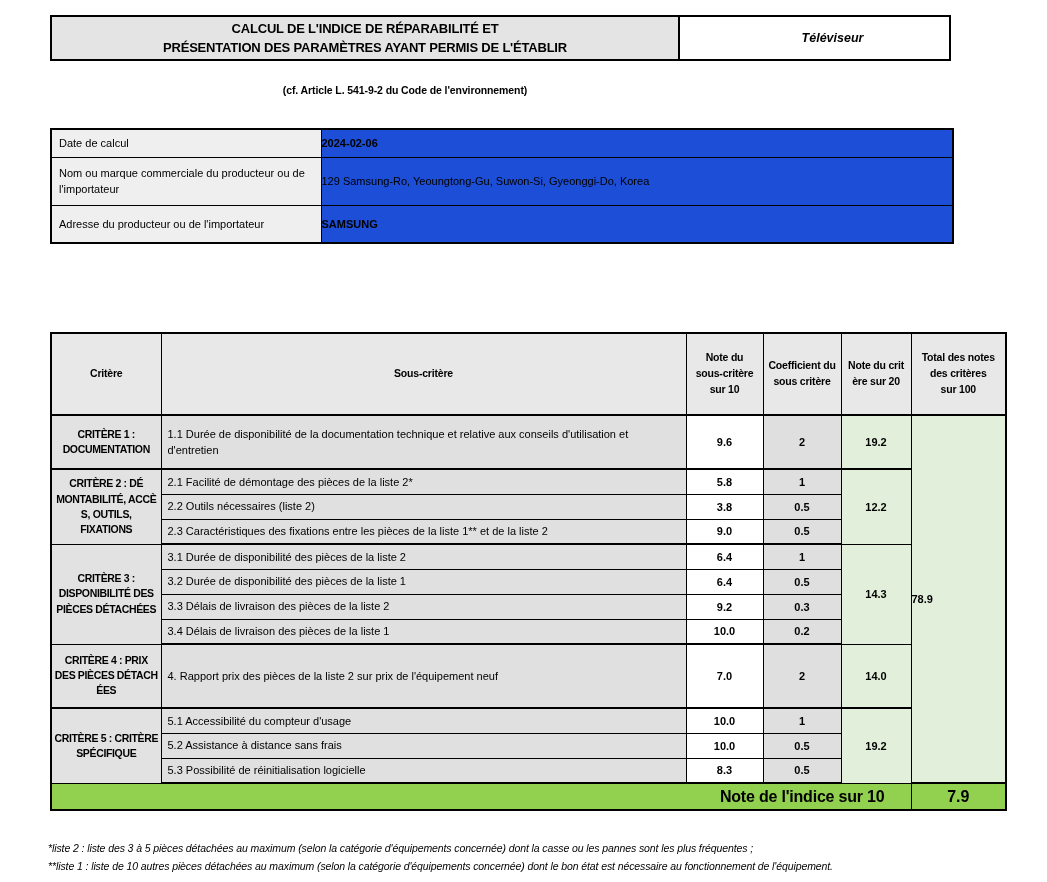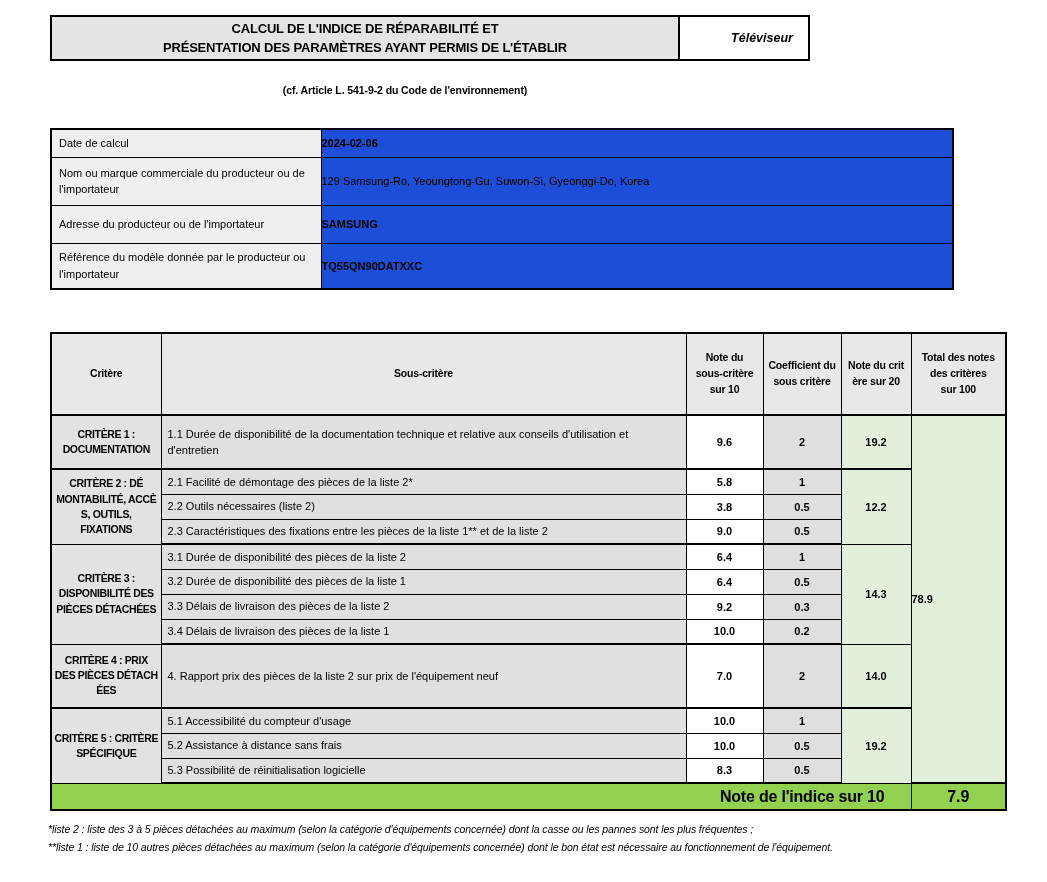--- a/index.html
+++ b/index.html
@@ -7,21 +7,21 @@
   body {
     width:1047px; height:882px;
     font-family:"Liberation Sans","DejaVu Sans",sans-serif;
     color:#000;
     position:relative;
   }
   .page { position:relative; width:1047px; height:882px; background:#fff; overflow:hidden; }
 
   
   .header-table {
-    position:absolute; left:50px; top:15px; width:760px; height:46px;
+    position:absolute; left:50px; top:15px; width:901px; height:46px;
     display:flex; border:2px solid #000;gap:36px;
   }
   .header-title-cell {
     width:628px; background:#e4e4e4; border-right:2px solid #000;
     display:flex; flex-direction:column; justify-content:center;
     text-align:center; font-weight:bold; font-size:13px; line-height:1.5;
     letter-spacing:-0.2px;
   }
   .header-product-cell {
     flex:1; display:flex; align-items:center; justify-content:center;
@@ -73,21 +73,21 @@
   }
   .c-total { background:#e2efda; text-align:left; font-weight:bold; border:2px solid #000; }
   tr.gend td { border-bottom-width:2px; }
   .f-label {
     background:#92d050; text-align:right; font-weight:bold; font-size:16px;
     padding-right:26px; border:2px solid #000; letter-spacing:-0.2px;
   }
   .f-value { background:#92d050; text-align:center; font-weight:bold; font-size:16px; border:2px solid #000; }
 
   
-  .footnotes { position:absolute; left:48px; top:820px; width:960px; font-style:italic; font-size:10.5px; line-height:1.75; letter-spacing:-0.1px; }
+  .footnotes { position:absolute; left:48px; top:839px; width:960px; font-style:italic; font-size:10.5px; line-height:1.75; letter-spacing:-0.1px; }
 </style>
 </head>
 <body>
 
 <div class="page">
 
   <div class="header-table">
     <div class="header-title-cell">
       <div>CALCUL DE L'INDICE DE RÉPARABILITÉ ET</div>
       <div>PRÉSENTATION DES PARAMÈTRES AYANT PERMIS DE L'ÉTABLIR</div>
@@ -109,24 +109,20 @@
       <td class="info-label">Date de calcul</td>
       <td class="info-value bold">2024-02-06</td>
     </tr>
     <tr class="ih48">
       <td class="info-label">Nom ou marque commerciale du producteur ou de l'importateur</td>
       <td class="info-value">129 Samsung-Ro, Yeoungtong-Gu, Suwon-Si, Gyeonggi-Do, Korea</td>
     </tr>
     <tr class="ih38">
       <td class="info-label">Adresse du producteur ou de l'importateur</td>
       <td class="info-value bold">SAMSUNG</td>
-    </tr>
-    <tr class="ih46">
-      <td class="info-label">Référence du modèle donnée par le producteur ou l'importateur</td>
-      <td class="info-value bold">TQ55QN90DATXXC</td>
     </tr>
   </tbody>
     </table>
 
   <table class="crit-table">
     <colgroup>
       <col style="width:110px">
         <col style="width:525px">
         <col style="width:77px">
       <col style="width:78px">

